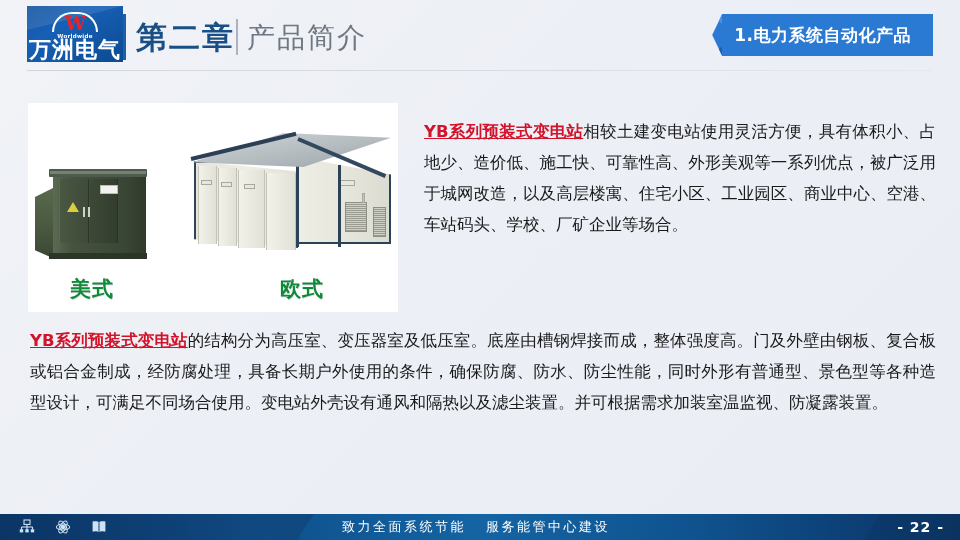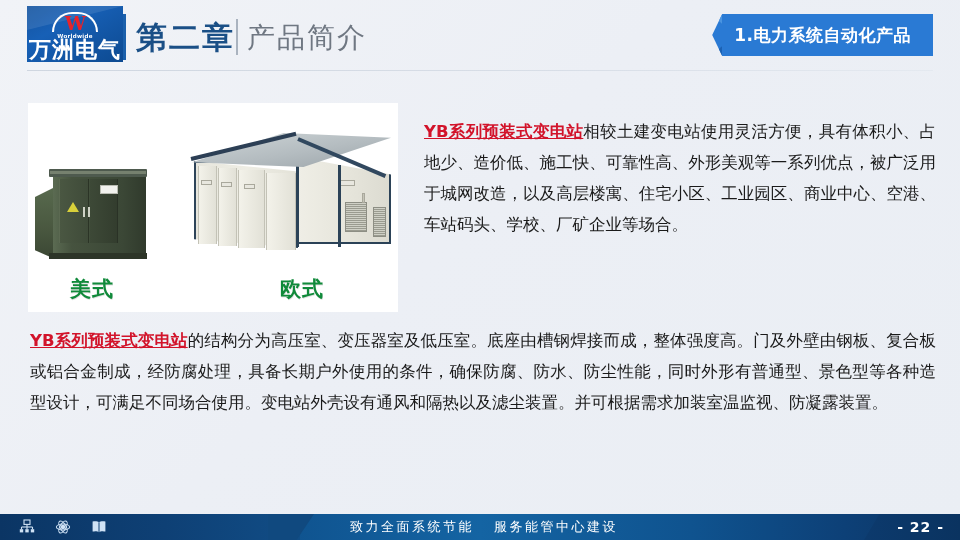--- a/index.html
+++ b/index.html
@@ -398,21 +398,21 @@
     align-items: center;
   }
   .ficon {
     width: 18px; height: 18px;
     display: flex;
     align-items: center;
     justify-content: center;
   }
   .footer-center {
     position: absolute;
-    left: 16px; top: 0;
+    left: 8px; top: 0;
     width: 936px; height: 26px;
     display: flex;
     align-items: center;
     justify-content: center;
     font-size: 13px;
     color: #ffffff;
     letter-spacing: 2.5px;
     white-space: pre;
   }
   .footer-page {

